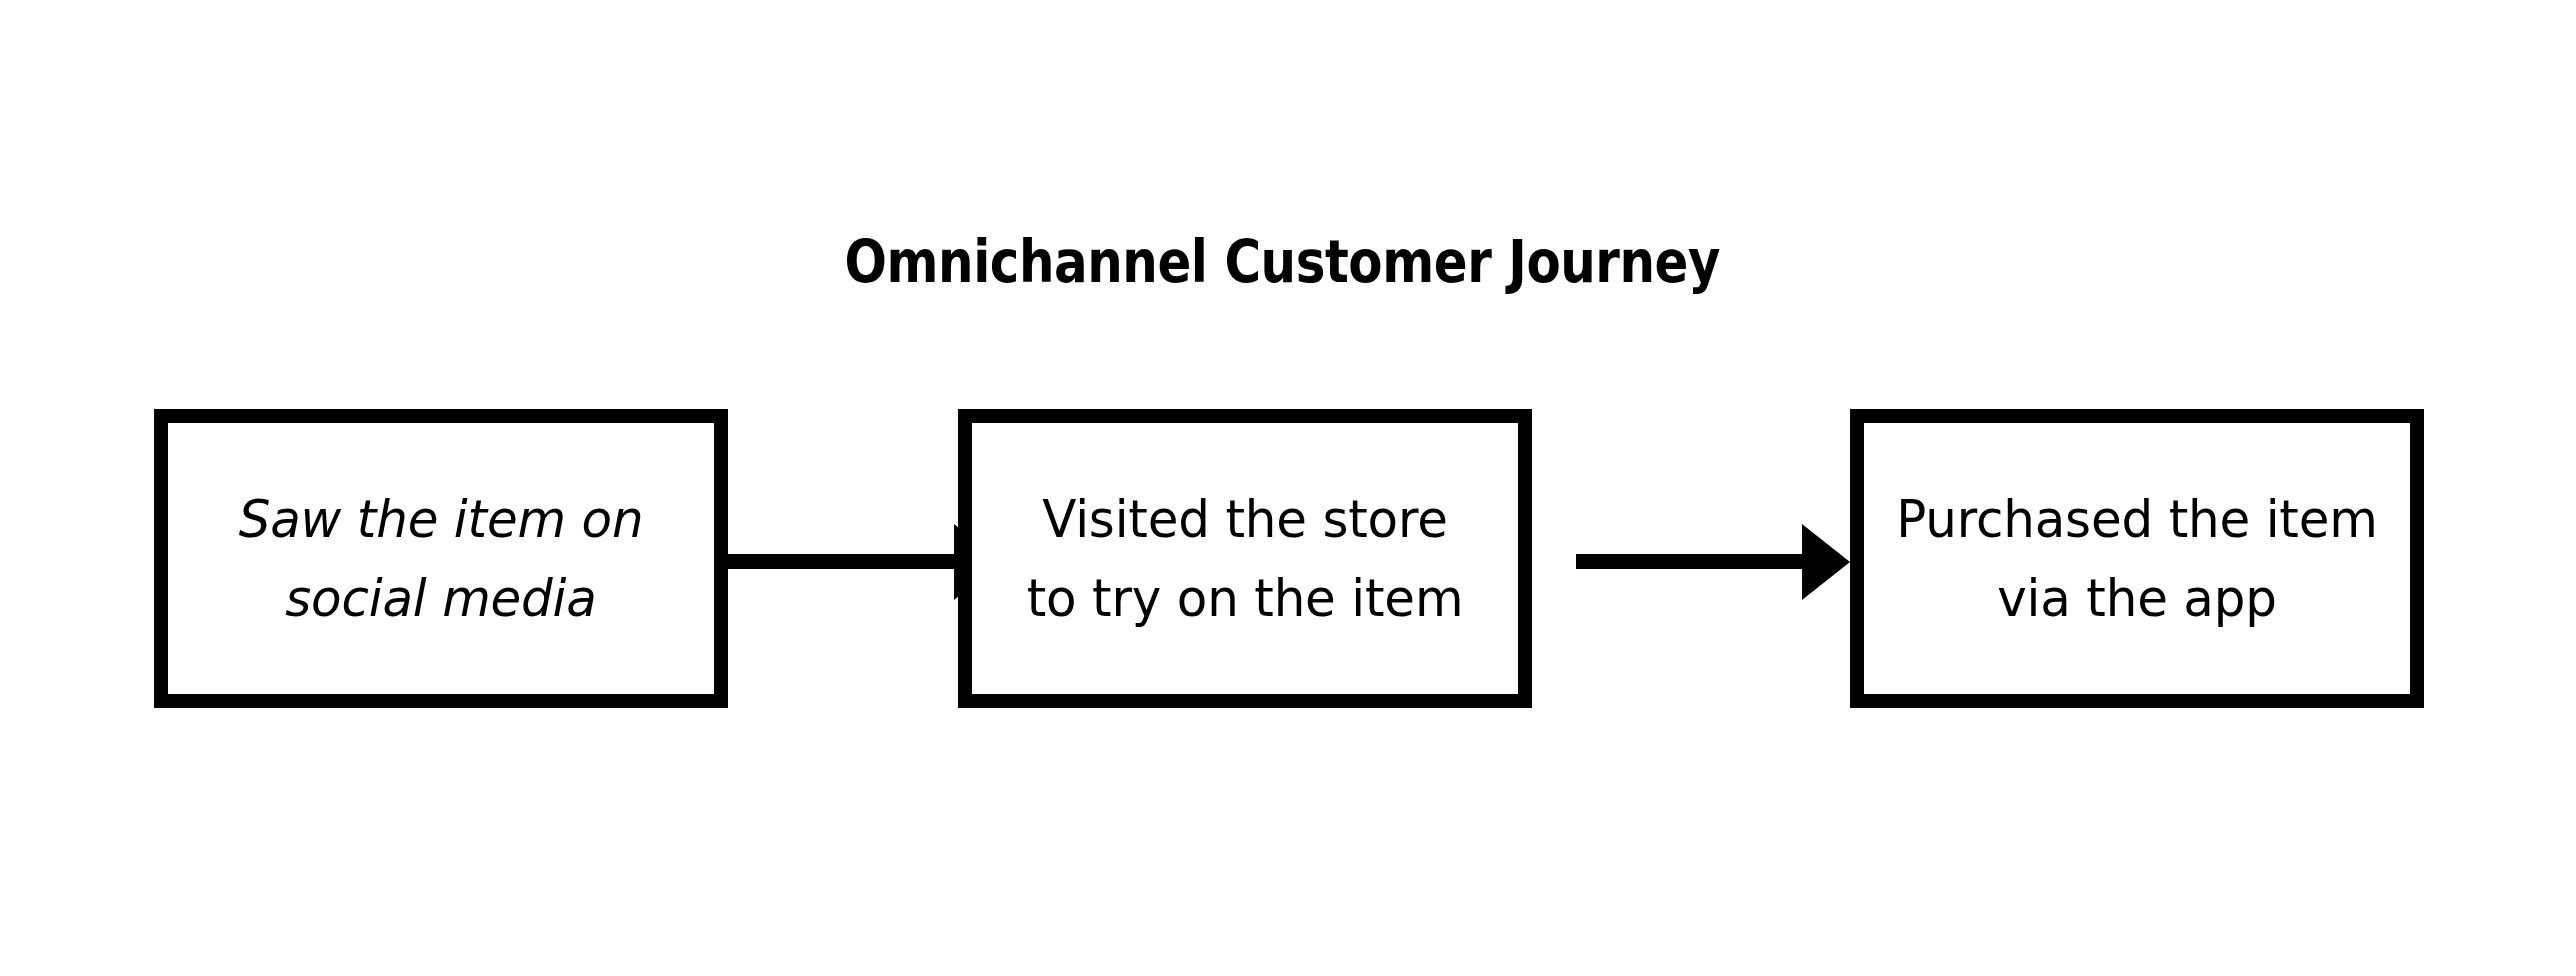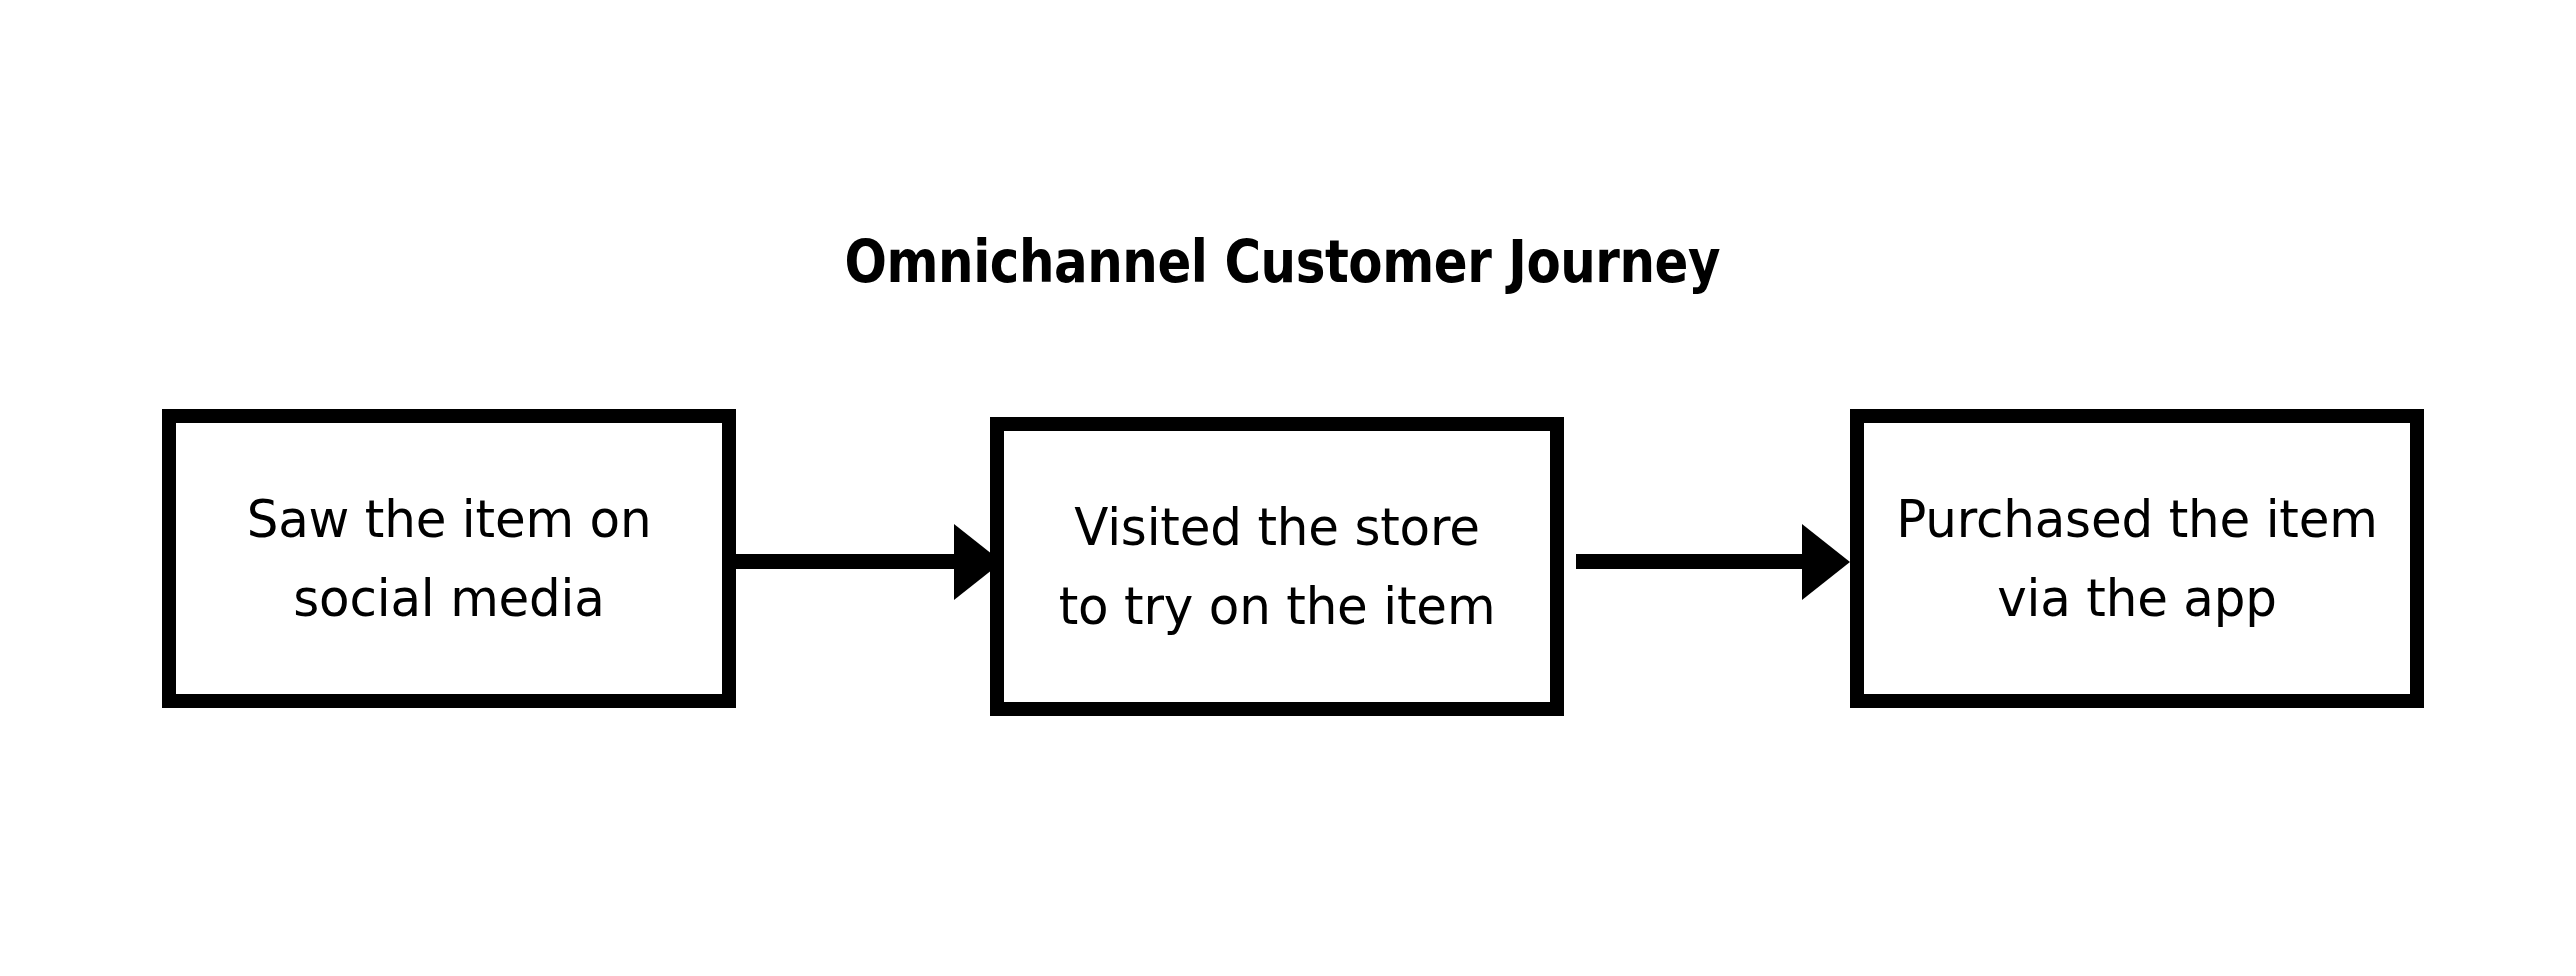--- a/index.html
+++ b/index.html
@@ -54,22 +54,22 @@
     top: 0;
     width: 574px;
     height: 299px;
     box-sizing: border-box;
     border: 14px solid #000000;
     background: #ffffff;
     display: flex;
     align-items: center;
     justify-content: center;
   }
-  .node-box.n0 { left: 8px; }
-  .node-box.n1 { left: 836px; margin-top: 8px; }
+  .node-box.n0 { left: 0px; font-style: italic; }
+  .node-box.n1 { left: 804px; }
   .node-box.n2 { left: 1696px; }
 
   .node-label {
     font-size: 52px;
     line-height: 79px;
     font-weight: 400;
     color: #000000;
     text-align: center;
     white-space: pre-line;
     letter-spacing: -0.2px;

